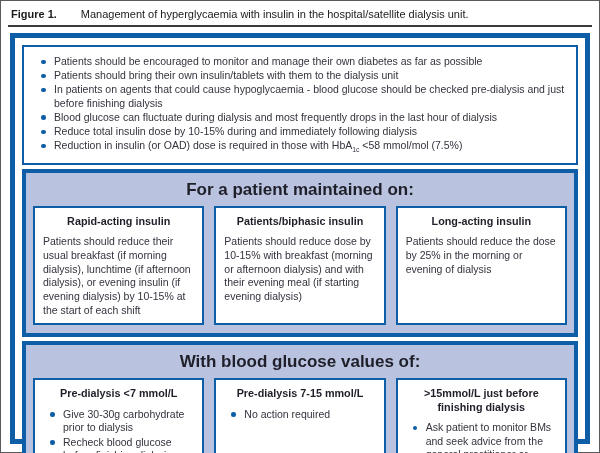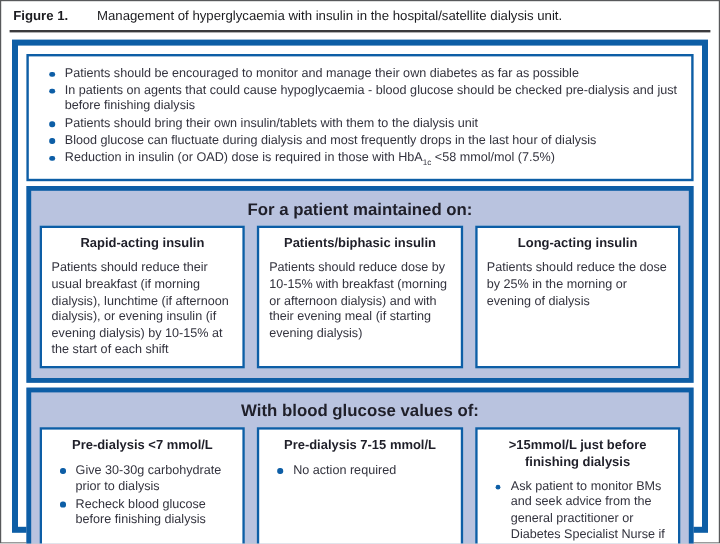--- a/index.html
+++ b/index.html
@@ -24,21 +24,21 @@
     padding:7px 10px 7px 8px;
   }
   ul.bullets { margin:0; padding:0; list-style:none; font-size:10.5px; line-height:1.26; color:#33333e; }
   ul.bullets li { position:relative; padding-left:22px; margin:1px 0; }
   .dot { position:absolute; left:9px; top:4.5px; width:4.5px; height:4.5px; border-radius:50%; background:#0d5ea6; }
   sub { font-size:0.65em; }
   .section {
     border:4px solid #0d5ea6; background:#b9c3df;
     padding:5px 7px 8px; box-sizing:border-box;
   }
-  .section-header { text-align:center; font-weight:bold; font-size:14px; color:#1f1f29; padding:2px 0 6px; }
+  .section-header { text-align:center; font-weight:bold; font-size:17px; color:#1f1f29; padding:2px 0 6px; }
   .cols { display:flex; gap:10px; }
   .col-box {
     flex:1; background:#ffffff; border:2px solid #0d5ea6;
     padding:5px 8px 6px; font-size:10.5px; color:#33333e; box-sizing:border-box;
   }
   .col-title { text-align:center; font-weight:bold; font-size:10.8px; color:#1f1f29; margin:2px 6px 7px; line-height:1.25; }
   .col-body { line-height:1.3; }
   .section.insulin .col-box { min-height:88px; }
   .section.glucose { flex:1; }
   .section.glucose .col-box { min-height:104px; }
@@ -61,33 +61,37 @@
     <div class="advice-box">
       <ul class="bullets">
 
           <li>
             <span class="dot"></span>
             <span><span>Patients should be encouraged to monitor and manage their own diabetes as far as possible</span></span>
           </li>
 
           <li>
             <span class="dot"></span>
-            <span><span>In patients on agents that could cause hypoglycaemia - blood glucose should be checked pre-dialysis and just before finishing dialysis</span></span>
+            <span><span>Patients should bring their own insulin/tablets with them to the dialysis unit</span></span>
           </li>
 
           <li>
             <span class="dot"></span>
-            <span><span>Patients should bring their own insulin/tablets with them to the dialysis unit</span></span>
+            <span><span>In patients on agents that could cause hypoglycaemia - blood glucose should be checked pre-dialysis and just before finishing dialysis</span></span>
           </li>
 
           <li>
             <span class="dot"></span>
             <span><span>Blood glucose can fluctuate during dialysis and most frequently drops in the last hour of dialysis</span></span>
           </li>
 
+          <li>
+            <span class="dot"></span>
+            <span><span>Reduce total insulin dose by 10-15% during and immediately following dialysis</span></span>
+          </li>
 
           <li>
             <span class="dot"></span>
             <span><span>Reduction in insulin (or OAD) dose is required in those with HbA</span><sub>1c</sub><span> &lt;58 mmol/mol (7.5%)</span></span>
           </li>
         </ul>
     </div>
 
     <div class="section insulin">
       <div class="section-header">For a patient maintained on:</div>

